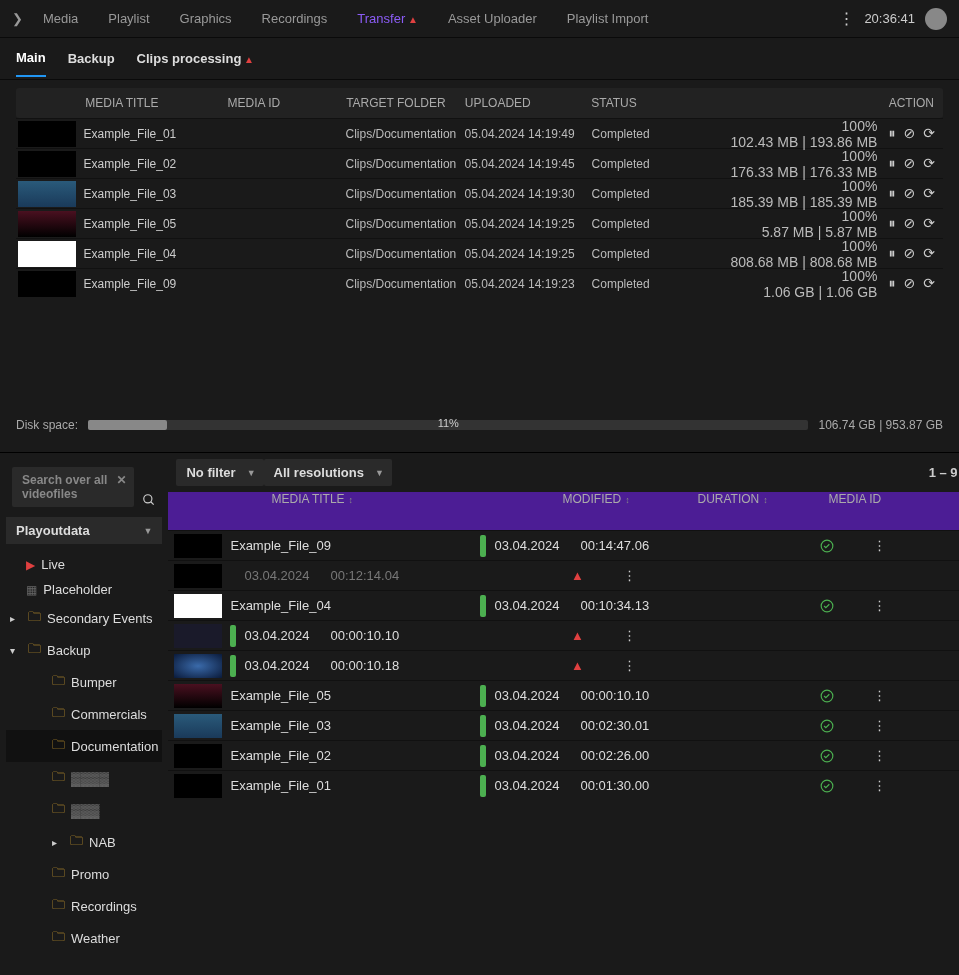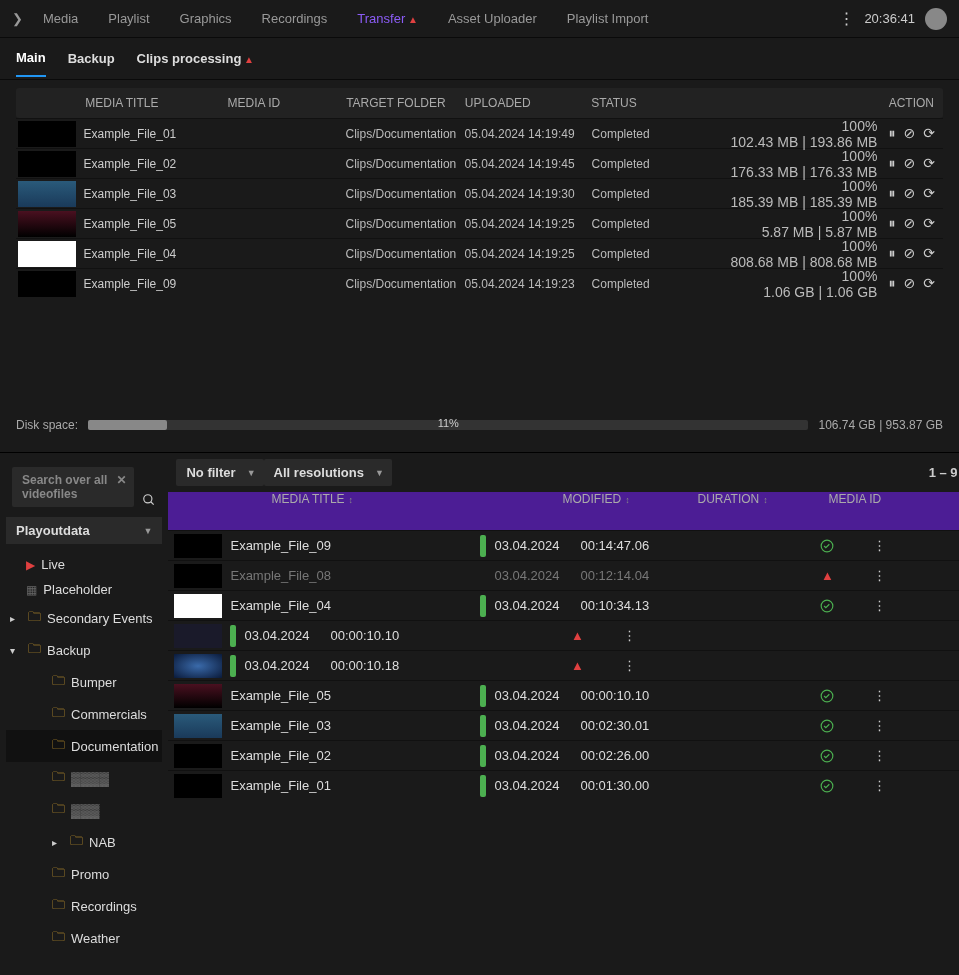--- a/index.html
+++ b/index.html
@@ -355,21 +355,20 @@
     <div class="m-dur-col">00:14:47.06</div>
     <div class="m-id-col"></div>
     <div class="m-status-col"><svg class="icon status-ok" viewBox="0 0 24 24" fill="none" stroke="currentColor" stroke-width="2">
               <circle cx="12" cy="12" r="10"></circle>
               <path d="M7 12l3 3 6-6"></path>
             </svg></div>
     <div class="m-menu-col"><span class="menu-dots">⋮</span></div>
         </div>
         <div class="mrow dim">
     <div class="thumb" style="background:#000"></div>
-    <div class="m-title-col" style="display:flex;align-items:center">Example_File_08</div>
     <div style="display:flex;align-items:center">
             <span class="dot none"></span>
           </div>
     <div class="m-mod-col" style="width:86px">03.04.2024</div>
     <div class="m-dur-col">00:12:14.04</div>
     <div class="m-id-col"></div>
     <div class="m-status-col"><span class="status-warn">▲</span></div>
     <div class="m-menu-col"><span class="menu-dots">⋮</span></div>
         </div>
         <div class="mrow">

